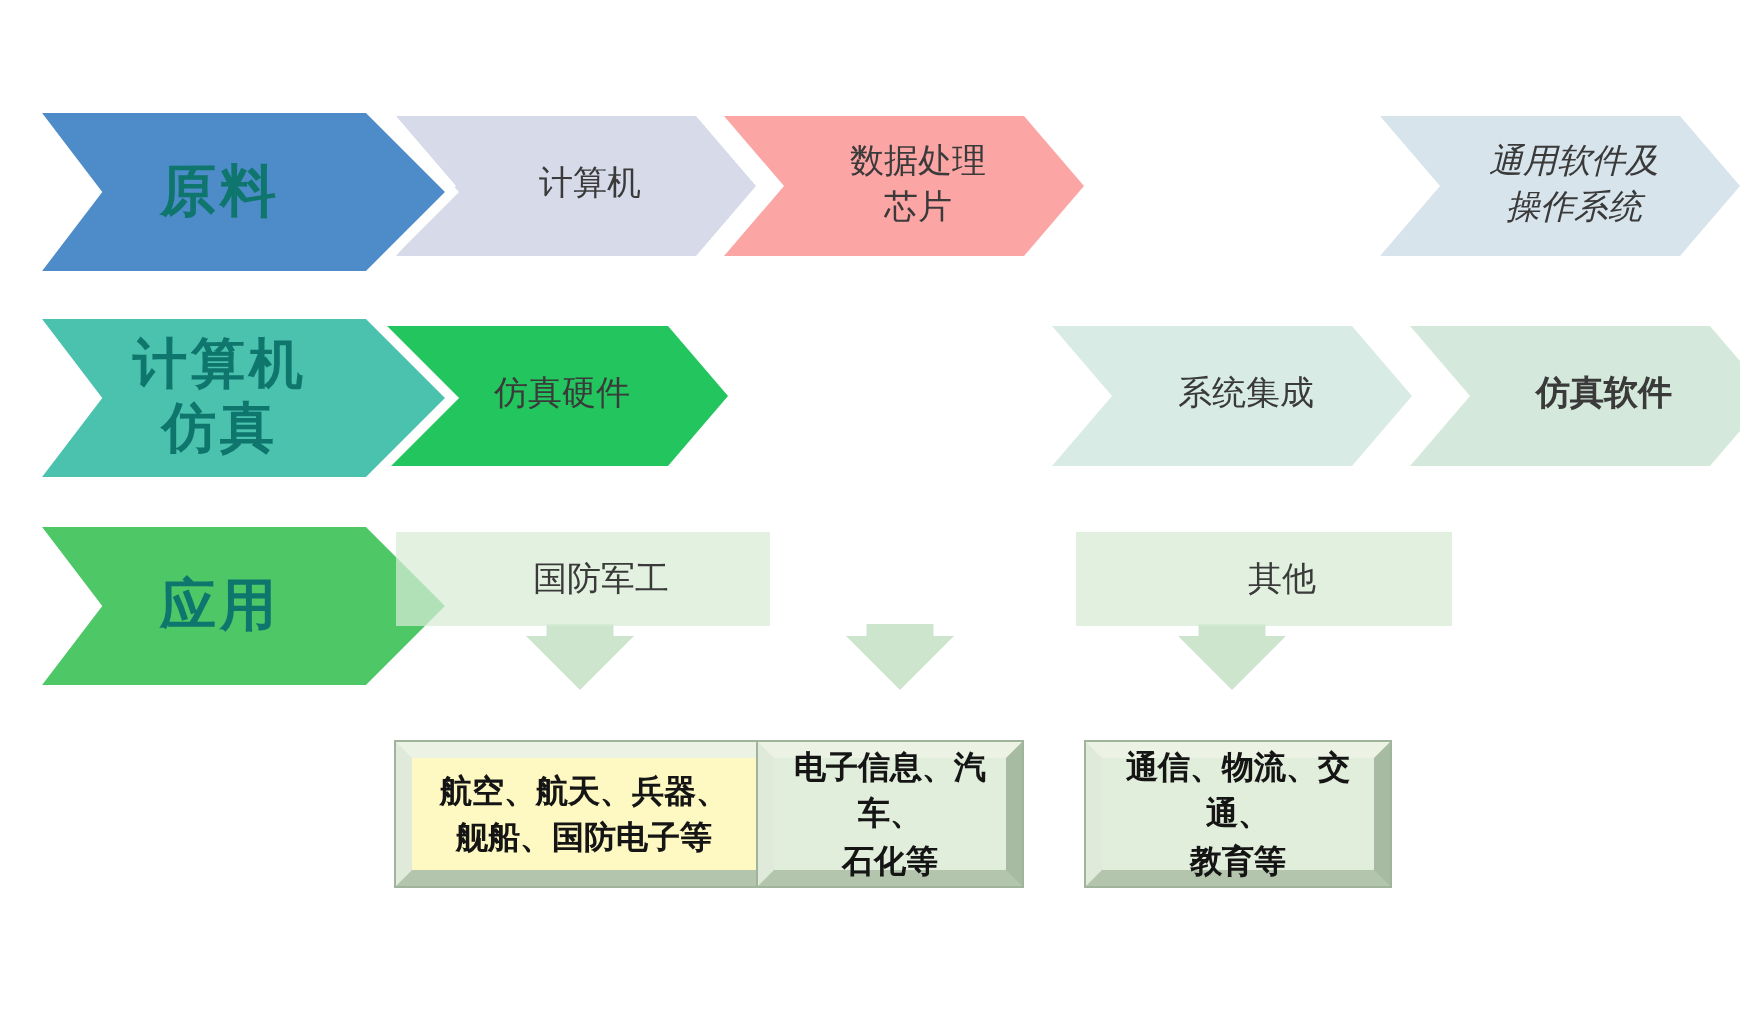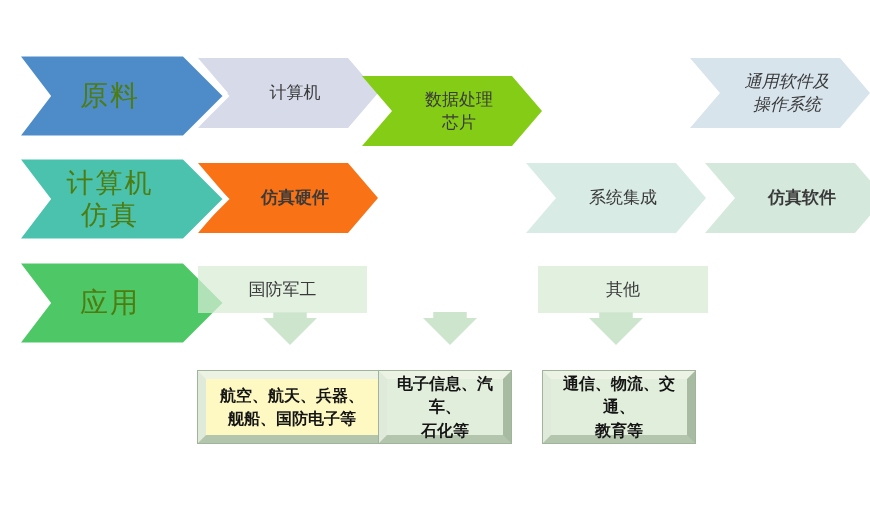--- a/index.html
+++ b/index.html
@@ -5,38 +5,38 @@
   html,body{margin:0;padding:0;background:#ffffff;}
   body{font-family:"DejaVu Sans","Liberation Sans",sans-serif;}
   .canvas{position:relative;width:870px;height:505px;background:#ffffff;overflow:hidden;}
 
   
   .big-arrow{position:absolute;left:12px;width:220px;height:92px;z-index:2;}
   .big-arrow svg{position:absolute;left:0;top:0;}
   .big-arrow .lbl{
     position:absolute;left:0;top:0;width:196px;height:92px;
     display:flex;align-items:center;justify-content:center;text-align:center;
-    color:#4d7c0f;font-size:28px;letter-spacing:2px;line-height:1.2;white-space:pre-line;
+    color:#0f766e;font-size:28px;letter-spacing:2px;line-height:1.2;white-space:pre-line;font-weight:bold;
   }
 
   
   .chevron{
     position:absolute;width:180px;height:70px;z-index:1;
     clip-path:polygon(0 0,150px 0,180px 35px,150px 70px,0 70px,30px 35px);
     display:flex;align-items:center;justify-content:center;
   }
   .chevron .txt{
     text-align:center;color:#3a3a3a;font-size:17px;line-height:1.38;
     white-space:pre-line;padding-left:14px;
   }
 
   
   .bar-seg{
     position:absolute;top:266px;height:47px;z-index:3;
-    display:flex;align-items:center;justify-content:center;
+    display:flex;align-items:center;justify-content:center;padding-left:18px;
   }
   .bar-seg .txt{color:#3a3a3a;font-size:17px;white-space:pre-line;}
 
   
   .down-arrow{
     position:absolute;top:312px;width:54px;height:33px;z-index:1;
     clip-path:polygon(19% 0,81% 0,81% 18%,100% 18%,50% 100%,0 18%,19% 18%);
   }
 
   
@@ -54,37 +54,37 @@
   }
 </style>
 </head>
 <body>
 
 <div class="canvas">
 
   <div class="chevron" style="left: 198px; top: 58px; background-color: rgb(214, 218, 233);">
     <span class="txt">计算机</span>
   </div>
-  <div class="chevron" style="left: 362px; top: 76px; background-color: #84cc16;">
+  <div class="chevron" style="left: 362px; top: 58px; background-color: #fca5a5;">
     <span class="txt">数据处理
 芯片</span>
   </div>
   <div class="chevron" style="left: 690px; top: 58px; background-color: rgb(215, 228, 236); font-style: italic;">
     <span class="txt">通用软件及
 操作系统</span>
   </div>
 
   <div class="big-arrow" style="top:50px;">
     <svg width="220" height="92" viewBox="0 0 220 92">
       <polygon points="4,4 172,4 214,46 172,88 4,88 36,46" stroke="#ffffff" stroke-width="5" stroke-linejoin="miter" fill="#4e8cc9"></polygon>
     </svg>
     <div class="lbl">原料</div>
   </div>
 
-  <div class="chevron" style="left: 198px; top: 163px; background-color: #f97316; font-weight: bold;">
+  <div class="chevron" style="left: 184px; top: 163px; background-color: #22c55e;">
     <span class="txt">仿真硬件</span>
   </div>
   <div class="chevron" style="left: 526px; top: 163px; background-color: rgb(217, 235, 229);">
     <span class="txt">系统集成</span>
   </div>
   <div class="chevron" style="left: 705px; top: 163px; background-color: rgb(213, 232, 220); font-weight: bold;">
     <span class="txt">仿真软件</span>
   </div>
 
   <div class="big-arrow" style="top:153px;">

